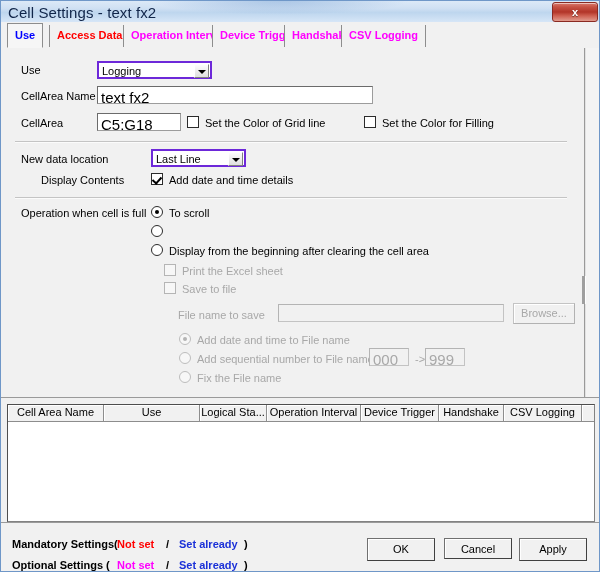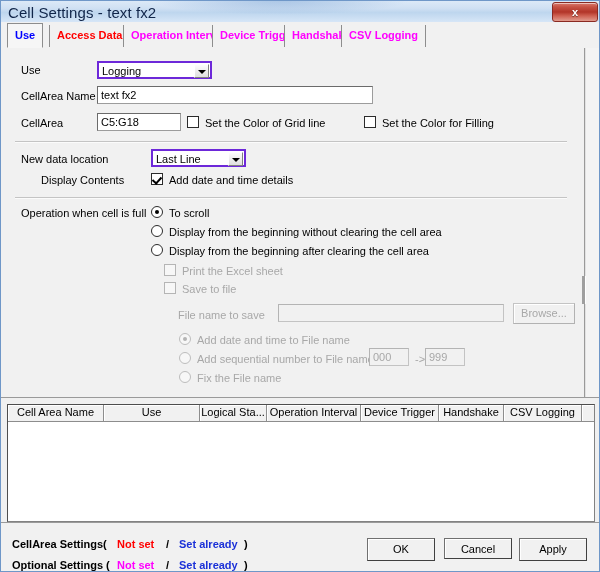--- a/index.html
+++ b/index.html
@@ -188,21 +188,21 @@
 
   
   .tin {
     position: absolute;
     box-sizing: border-box;
     height: 18px;
     background: #ffffff;
     border: 1px solid #9c9c9c;
     border-top-color: #6b6b6b;
     border-left-color: #6b6b6b;
-    font-size: 11px;
+    font-size: 15px;
     padding: 2px 0 0 3px;
     white-space: nowrap;
     overflow: hidden;
     cursor: text;
   }
   .tin.dimbox {
     background: #f1f1f1;
     border: 1px solid #c3c3c3;
     border-top-color: #b4b4b4;
     border-left-color: #b4b4b4;
@@ -383,21 +383,20 @@
     <div class="lbl" style="left:168px; top:126px;">Add date and time details</div>
 
     <div class="sep" style="top:149px;"></div>
 
     <div class="lbl" style="left:20px; top:159px;">Operation when cell is full</div>
 
     <div class="rdo on" style="left:150px; top:158px;"></div>
     <div class="lbl" style="left:168px; top:159px;">To scroll</div>
 
     <div class="rdo" style="left:150px; top:177px;"></div>
-    <div class="lbl" style="left:168px; top:178px;">Display from the beginning without clearing the cell area</div>
 
     <div class="rdo" style="left:150px; top:196px;"></div>
     <div class="lbl" style="left:168px; top:197px;">Display from the beginning after clearing the cell area</div>
 
     <div class="cbx dim" style="left:163px; top:216px;"></div>
     <div class="lbl dim" style="left:181px; top:217px;">Print the Excel sheet</div>
 
     <div class="cbx dim" style="left:163px; top:234px;"></div>
     <div class="lbl dim" style="left:181px; top:235px;">Save to file</div>
 
@@ -425,21 +424,21 @@
       <div class="hcell" style="left:192px; width:67px;">Logical Sta...</div>
       <div class="hcell" style="left:259px; width:94px;">Operation Interval</div>
       <div class="hcell" style="left:353px; width:78px;">Device Trigger</div>
       <div class="hcell" style="left:431px; width:65px;">Handshake</div>
       <div class="hcell" style="left:496px; width:78px;">CSV Logging</div>
       <div class="hcell" style="left:574px; width:14px; border-right:none;"></div>
     </div>
   </div>
 
   <div class="footer">
-    <div class="lbl fbold" style="left:11px; top:15px;">CellArea Settings(</div>
+    <div class="lbl fbold" style="left:11px; top:15px;">Mandatory Settings(</div>
     <div class="lbl status-notset-red" style="left:116px; top:15px;">Not set</div>
     <div class="lbl fbold" style="left:165px; top:15px;">/</div>
     <div class="lbl status-setalready" style="left:178px; top:15px;">Set already</div>
     <div class="lbl paren" style="left:243px; top:15px;">)</div>
 
     <div class="lbl fbold" style="left:11px; top:36px;">Optional Settings  (</div>
     <div class="lbl status-notset-mag" style="left:116px; top:36px;">Not set</div>
     <div class="lbl fbold" style="left:165px; top:36px;">/</div>
     <div class="lbl status-setalready" style="left:178px; top:36px;">Set already</div>
     <div class="lbl paren" style="left:243px; top:36px;">)</div>

